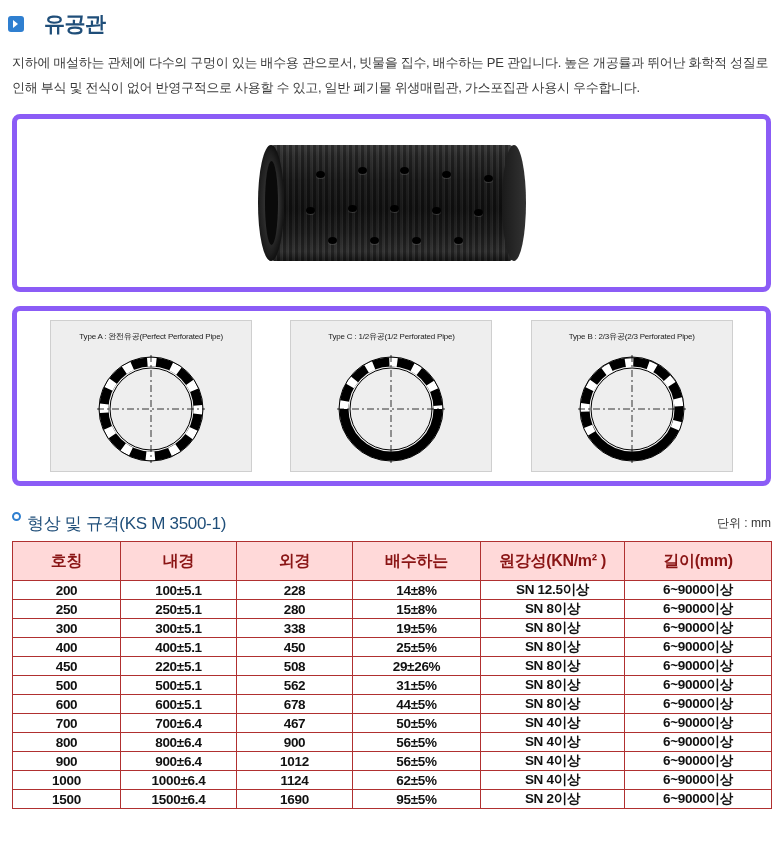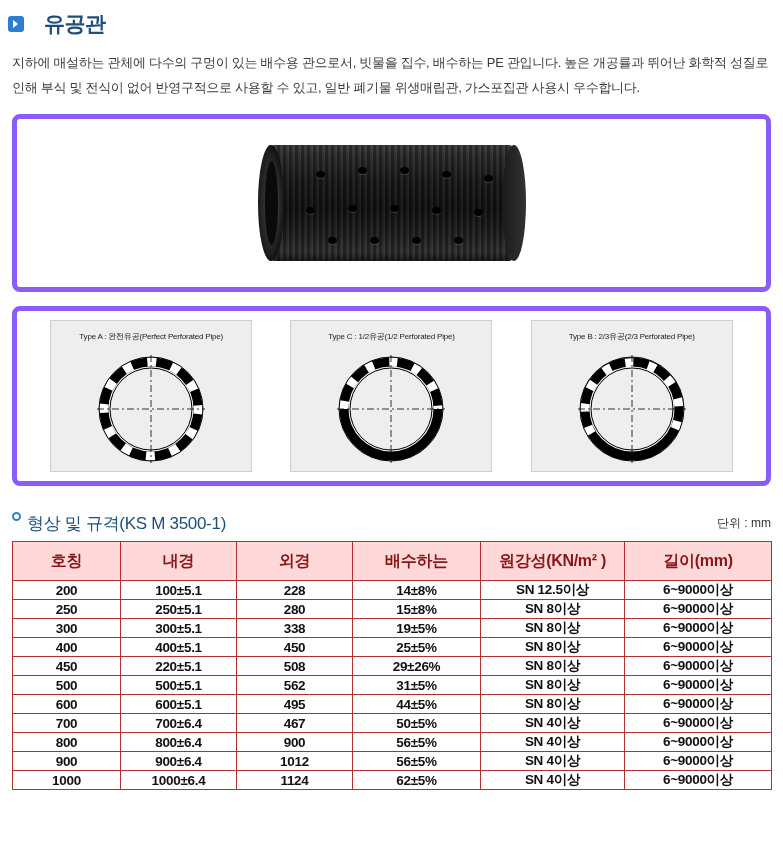--- a/index.html
+++ b/index.html
@@ -370,21 +370,21 @@
           <td>500</td>
           <td>500±5.1</td>
           <td>562</td>
           <td>31±5%</td>
           <td>SN 8이상</td>
           <td>6~9000이상</td>
         </tr>
       <tr>
           <td>600</td>
           <td>600±5.1</td>
-          <td>495</td>
+          <td>678</td>
           <td>44±5%</td>
           <td>SN 8이상</td>
           <td>6~9000이상</td>
         </tr>
       <tr>
           <td>700</td>
           <td>700±6.4</td>
           <td>467</td>
           <td>50±5%</td>
           <td>SN 4이상</td>
@@ -407,16 +407,24 @@
           <td>6~9000이상</td>
         </tr>
       <tr>
           <td>1000</td>
           <td>1000±6.4</td>
           <td>1124</td>
           <td>62±5%</td>
           <td>SN 4이상</td>
           <td>6~9000이상</td>
         </tr>
+      <tr>
+          <td>1500</td>
+          <td>1500±6.4</td>
+          <td>1690</td>
+          <td>95±5%</td>
+          <td>SN 2이상</td>
+          <td>6~9000이상</td>
+        </tr>
     </tbody>
   </table>
 
 </div>
 
 </body></html>

